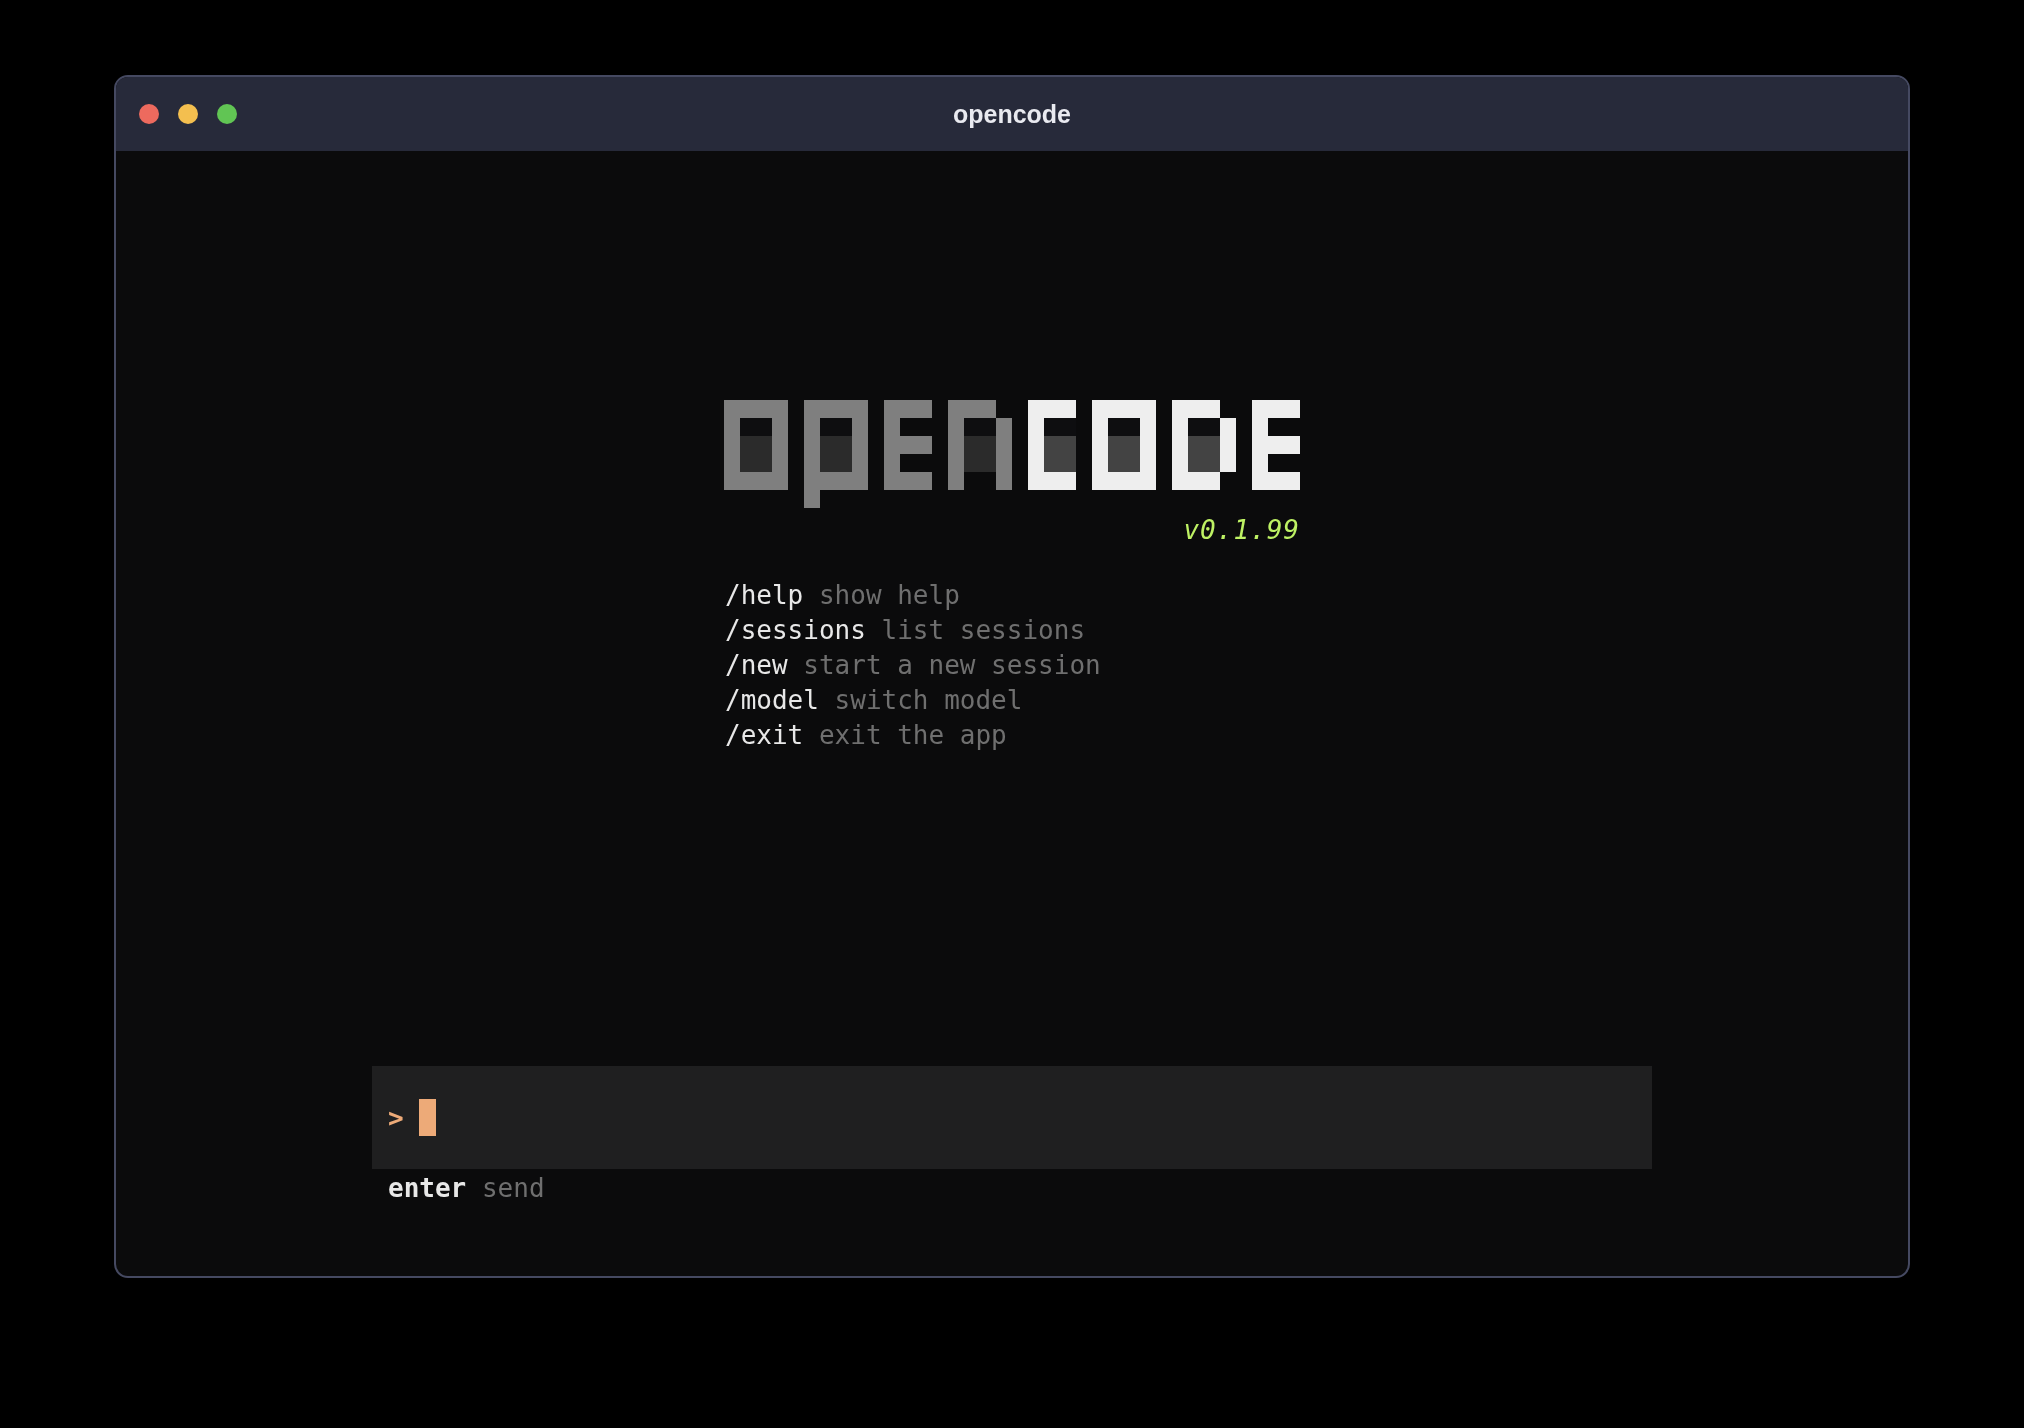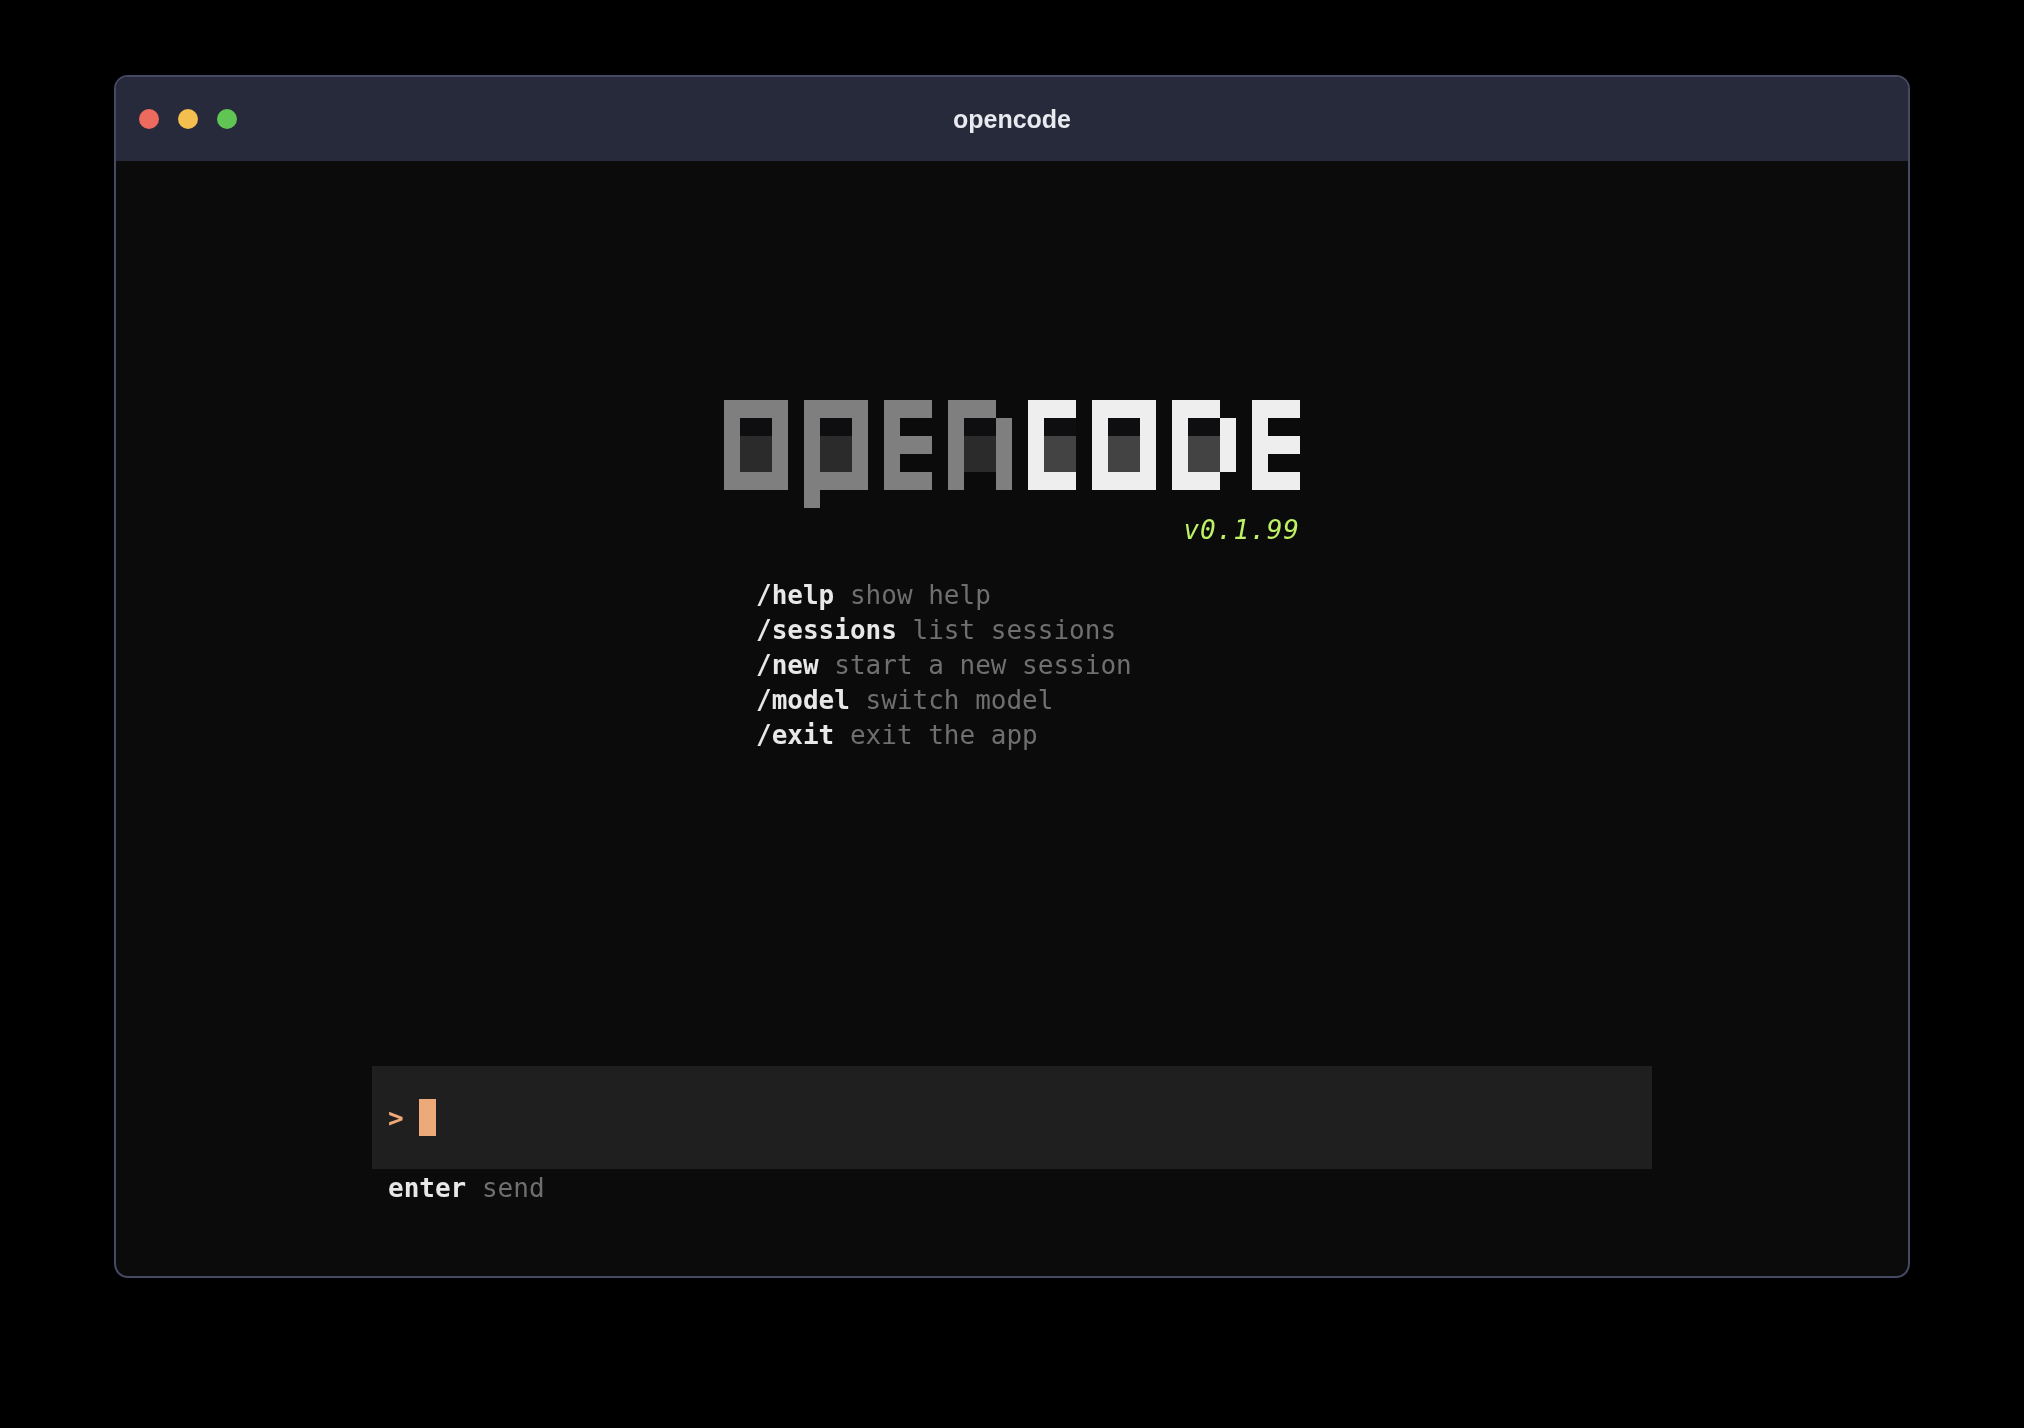--- a/index.html
+++ b/index.html
@@ -10,21 +10,21 @@
   .window {
     position: absolute; left: 114px; top: 75px; width: 1796px; height: 1203px;
     background: var(--window-bg, #0b0b0c);
     border: 2px solid #454961;
     border-radius: 14px;
     overflow: hidden;
   }
 
   
   .titlebar {
-    position: absolute; left: 0; top: 0; width: 100%; height: 84px;
+    position: absolute; left: 0; top: 0; width: 100%; height: 74px;
     background: var(--titlebar-bg, #272a3a);
     display: flex; align-items: center; justify-content: center;
   }
   .traffic-lights {
     position: absolute; left: 23px; top: 0; height: 100%;
     display: flex; align-items: center; gap: 19px;
   }
   .light { width: 20px; height: 20px; border-radius: 50%; }
   .light.red    { background: var(--tl-red, #ed6a5e); }
   .light.yellow { background: var(--tl-yellow, #f4bf4f); }
@@ -37,21 +37,21 @@
   
   .logo { position: absolute; left: 608px; top: 323px; width: 576px; height: 108px; }
   .version {
     position: absolute; top: 438px; right: 608px;
     font-size: 26px; color: #bef264; letter-spacing: 1px; font-style: italic;
   }
 
   
   .commands { position: absolute; left: 609px; top: 501px; }
   .cmd-row { height: 35px; line-height: 35px; font-size: 26px; white-space: pre; }
-  .cmd  { color: var(--text-bright, #e8e8e8); font-weight: 700; margin-left: 31px; }
+  .cmd  { color: var(--text-bright, #e8e8e8); font-weight: 400; }
   .desc { color: var(--text-muted, #6f6f6f); font-weight: 400; }
 
   
   .input-box {
     position: absolute; left: 256px; top: 989px; width: 1280px; height: 103px;
     background: var(--input-bg, #1f1f20);
     display: flex; align-items: center; padding-left: 16px;
   }
   .prompt-char { color: var(--accent, #edaa78); font-size: 26px; font-weight: 700; margin-right: 15px; }
   .input-value { color: var(--text-bright, #e8e8e8); font-size: 26px; }

